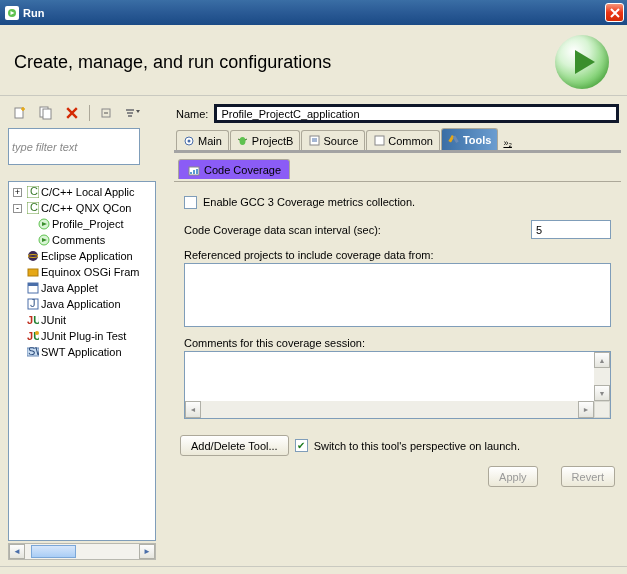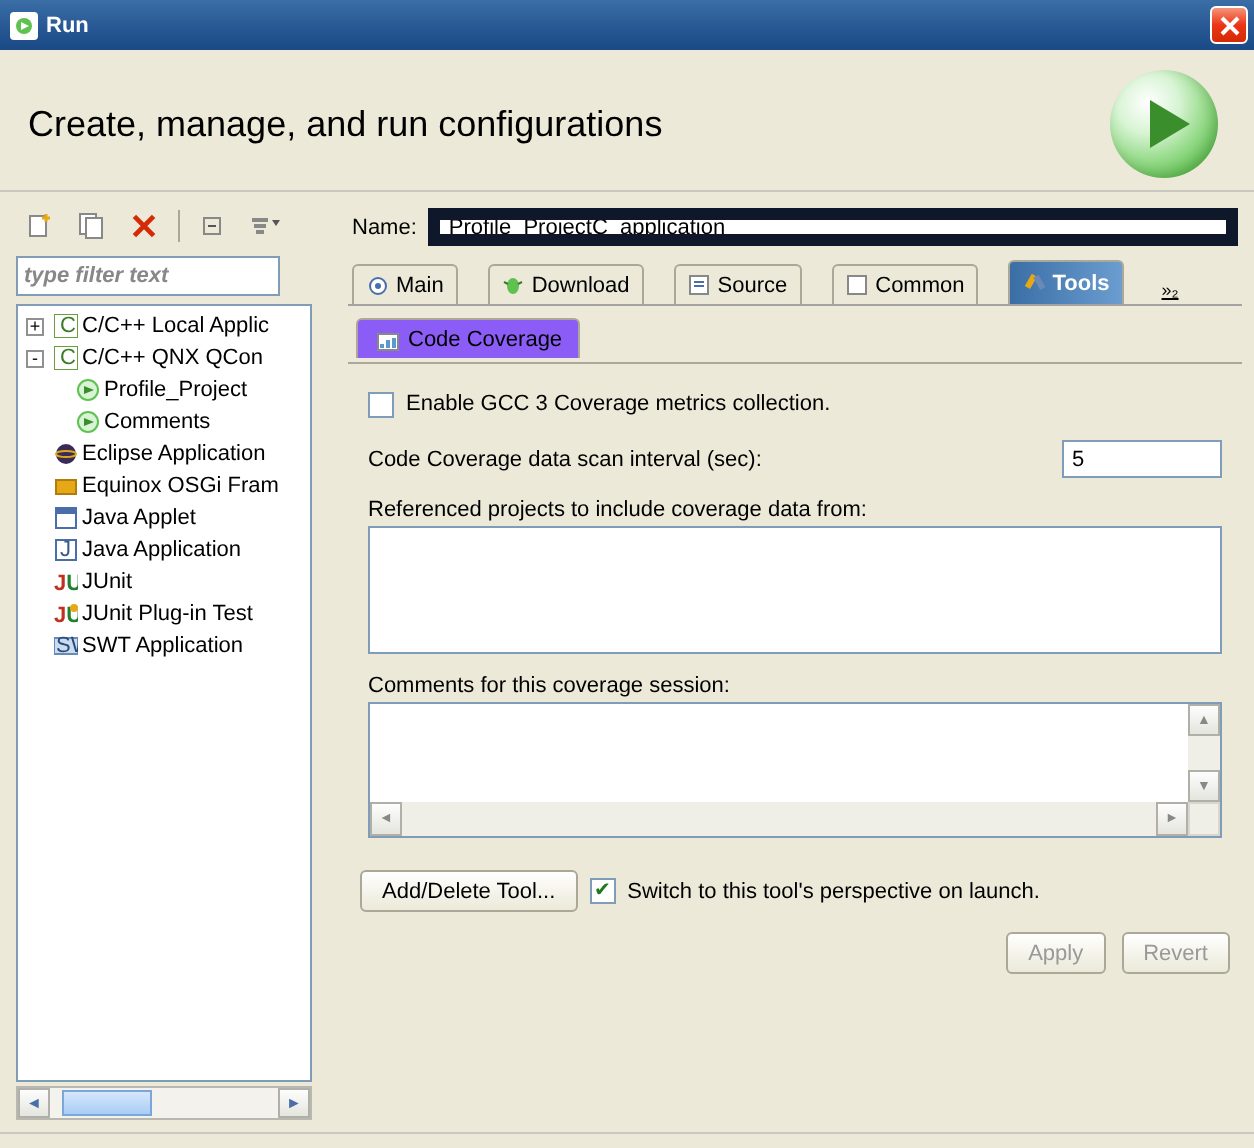--- a/index.html
+++ b/index.html
@@ -16,39 +16,39 @@
 .header-text { font-size: 18px; color: #000; }
 .run-circle { width: 54px; height: 54px; border-radius: 50%; background: radial-gradient(circle at 35% 30%, #fff, #d8f4d4 30%, #9adc8e 55%, #5fc250 80%); display: flex; align-items: center; justify-content: center; box-shadow: inset -2px -2px 6px rgba(0,0,0,.15); margin-right: 4px; }
 .run-triangle { width: 0; height: 0; border-top: 12px solid transparent; border-bottom: 12px solid transparent; border-left: 20px solid #3a8f2c; margin-left: 5px; }
 
 .main { display: flex; padding: 4px 6px 6px 6px; height: 470px; }
 
 .left-panel { width: 150px; display: flex; flex-direction: column; }
 .left-toolbar { height: 26px; display: flex; align-items: center; gap: 4px; padding: 2px 3px; }
 .tool-btn { width: 22px; height: 20px; display: flex; align-items: center; justify-content: center; border: 1px solid transparent; cursor: pointer; }
 .sep { width: 1px; height: 16px; background: #aca899; margin: 0 2px; }
-.filter-input { width: 132px; height: 20px; border: 1px solid #7f9db9; padding: 0 3px; margin: 2px 0 4px 2px; color: #888; font-style: italic; font-weight: bold; }
+.filter-input { width: 132px; height: 37px; border: 1px solid #7f9db9; padding: 0 3px; margin: 2px 0 16px 2px; color: #888; font-style: italic; }
 .tree-wrap { flex: 1; background: #fff; border: 1px solid #7f9db9; margin-left: 2px; overflow: hidden; padding: 2px; }
 .tree-item { display: flex; align-items: center; height: 16px; white-space: nowrap; gap: 2px; cursor: default; }
 .tree-toggle { width: 9px; height: 9px; border: 1px solid #919191; display: flex; align-items: center; justify-content: center; font-size: 9px; line-height: 1; color: #000; margin-right: 2px; cursor: pointer; }
 .tree-spacer { width: 11px; }
 .tree-label { }
 .depth1 { padding-left: 2px; }
 .depth3 { padding-left: 26px; }
 
 .hscroll { height: 17px; background: #efeee7; display: flex; border: 1px solid #b8b8b0; margin: 2px 0 0 2px; }
 .hscroll-btn { width: 16px; background: linear-gradient(#fdfdfd,#e5e5de); border: 1px solid #b0b0a8; display: flex; align-items: center; justify-content: center; font-size: 8px; color: #4a6ea9; cursor: pointer; }
 .hscroll-track { flex:1; background: #f3f2ed; display:flex; align-items:center; }
 .hscroll-thumb { width: 40%; height: 13px; background: linear-gradient(#d6e6fb,#a9cdf5); border:1px solid #7ba7d8; margin-left:5%; }
 
 .right-panel { flex: 1; margin-left: 18px; display: flex; flex-direction: column; }
 .name-row { display: flex; align-items: center; padding: 4px 2px 8px; gap: 6px; }
-.name-input { flex: 1; height: 19px; border: 6px solid #0f172a; padding: 0 4px; }
-
-.tabstrip { display: flex; align-items: flex-end; height: 22px; border-bottom: 1px solid #a3a3a3; padding-left: 2px; gap: 16px; }
+.name-input { flex: 1; height: 19px; border: 3px solid #0f172a; padding: 0 4px; }
+
+.tabstrip { display: flex; align-items: flex-end; height: 22px; border-bottom: 3px solid #a3a3a3; padding-left: 2px; gap: 2px; }
 .tab { height: 20px; padding: 2px 6px; border: 1px solid #aca899; border-bottom: none; background: #ece9d8; display: flex; align-items: center; gap: 3px; cursor: pointer; border-top-left-radius: 3px; border-top-right-radius: 3px; margin-right: -1px; font-size:10px;}
 .tab.active { background: linear-gradient(to right, #3a6ea5, #6b9dd0); color: #fff; height: 22px; z-index: 2; font-weight: bold; }
 .tab-icon { width: 12px; height: 12px; display: flex; align-items: center; justify-content: center; font-size: 9px; }
 .tabmore { padding: 2px 4px; font-size: 9px; cursor: pointer; text-decoration: underline; }
 
 .subtab-area { padding: 6px 4px 2px; }
 .subtab { display: inline-flex; height: 20px; padding: 2px 8px; border: 1px solid #aca899; border-bottom: none; background: #8b5cf6; align-items: center; gap: 4px; border-top-left-radius: 3px; border-top-right-radius: 3px; font-size:10px; }
 
 .config-body { border-top: 1px solid #aca899; padding: 10px 10px 6px; }
 .checkbox-row { display: flex; align-items: center; height: 20px; gap: 6px; }
@@ -62,21 +62,21 @@
 .vscroll { position: absolute; right: 0; top: 0; bottom: 17px; width: 16px; background: #efeee7; display: flex; flex-direction: column; }
 .vs-btn { width: 16px; height: 16px; background: linear-gradient(#fdfdfd,#e5e5de); border: 1px solid #b0b0a8; font-size: 7px; display: flex; align-items: center; justify-content: center; color: #888; }
 .vs-track { flex: 1; }
 .inner-hscroll { position:absolute; bottom:0; left:0; right:0; height:17px; background:#efeee7; display:flex; }
 .inner-hscroll .hb { width:16px; background:linear-gradient(#fdfdfd,#e5e5de); border:1px solid #b0b0a8; font-size:7px; display:flex;align-items:center;justify-content:center; color:#888; }
 .inner-hscroll .ht { flex:1; }
 
 .bottom-actions { display: flex; align-items: center; padding: 10px 6px 4px; gap: 6px; }
 .btn { height: 21px; padding: 0 10px; background: linear-gradient(#fff,#ece9d8); border: 1px solid #aca899; border-radius: 3px; cursor: pointer; display: flex; align-items: center; }
 .btn.disabled { color: #999; cursor: default; }
-.apply-row { display:flex; justify-content:flex-end; gap:8px; padding: 6px 6px 0 0; }
+.apply-row { display:flex; justify-content:flex-end; gap:23px; padding: 6px 6px 0 0; }
 
 .footer { display: flex; align-items: center; justify-content: space-between; padding: 10px 12px; border-top: 1px solid #c9c9c0; }
 
 svg { display: block; }
 .iconbox { display:inline-flex; width:13px; height:13px; align-items:center; justify-content:center; }
 </style>
 </head>
 <body>
 
 <div class="titlebar">
@@ -276,21 +276,21 @@
         <span>Main</span>
       </div>
       <div class="tab">
         <span class="tab-icon">
             <svg width="11" height="11">
               <ellipse cx="5.5" cy="6" rx="3" ry="4" fill="#5fc250"></ellipse>
               <line x1="1" y1="4" x2="3" y2="5" stroke="#3a7a2a"></line>
               <line x1="10" y1="4" x2="8" y2="5" stroke="#3a7a2a"></line>
             </svg>
           </span>
-        <span>Download</span>
+        <span>ProjectB</span>
       </div>
       <div class="tab">
         <span class="tab-icon">
             <svg width="11" height="11">
               <rect x="1" y="1" width="9" height="9" fill="#fff" stroke="#888"></rect>
               <line x1="3" y1="4" x2="8" y2="4" stroke="#4a6ea9"></line>
               <line x1="3" y1="6" x2="8" y2="6" stroke="#4a6ea9"></line>
             </svg>
           </span>
         <span>Source</span>

